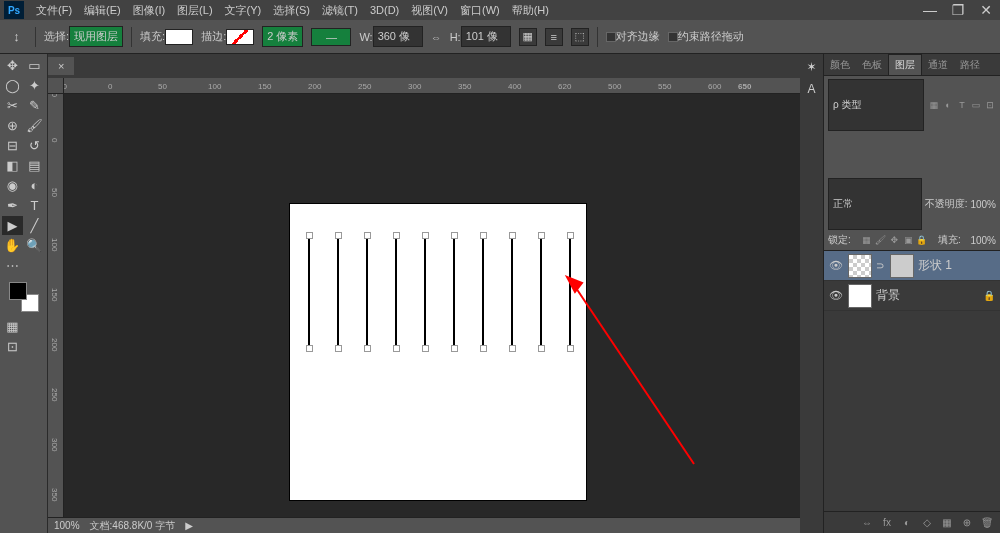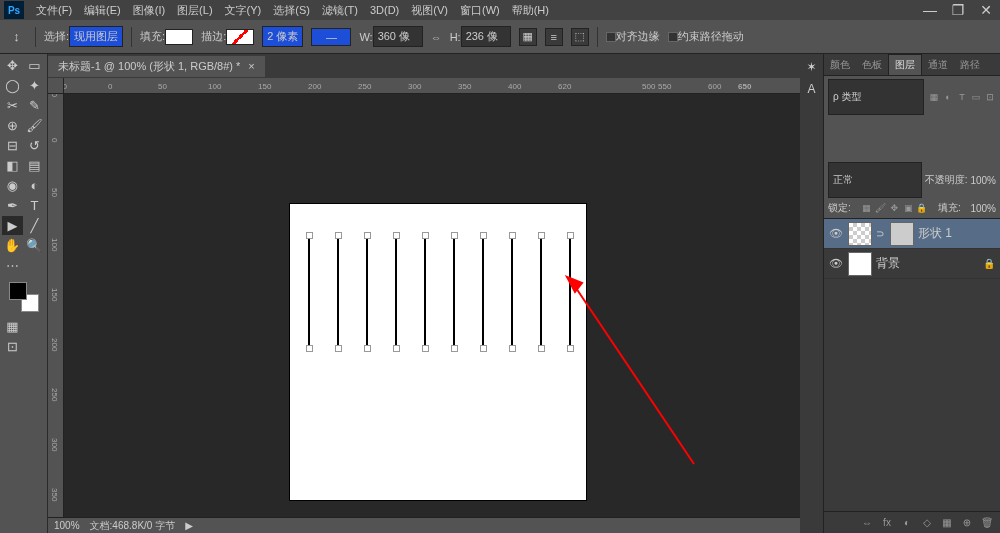--- a/index.html
+++ b/index.html
@@ -4,21 +4,21 @@
 <style>
 * { margin: 0; padding: 0; box-sizing: border-box; font-family: "Microsoft YaHei", sans-serif; }
 body { width: 1000px; height: 533px; background: #535353; overflow: hidden; font-size: 11px; color: #ccc; }
 .menubar { height: 20px; background: #424242; display: flex; align-items: center; padding-left: 4px; }
 .ps-logo { width: 20px; height: 18px; background: #001e36; color: #31a8ff; display: flex; align-items: center; justify-content: center; font-weight: bold; font-size: 10px; margin-right: 6px; }
 .menu-item { padding: 0 6px; font-size: 11px; cursor: default; }
 .win-controls { margin-left: auto; display: flex; }
 .win-btn { width: 28px; height: 20px; display: flex; align-items: center; justify-content: center; font-size: 14px; }
 .options-bar { height: 34px; background: #535353; border-bottom: 1px solid #222; display: flex; align-items: center; padding: 0 6px; gap: 8px; }
 .opt-item { display: flex; align-items: center; font-size: 11px; }
-.opt-select { background: #1d4ed8; border: 1px solid #222; color: #ccc; padding: 2px 4px; font-size: 11px; }
+.opt-select { background: #15803d; border: 1px solid #222; color: #ccc; padding: 2px 4px; font-size: 11px; }
 .opt-input { background: #333; border: 1px solid #222; color: #ccc; padding: 2px 4px; font-size: 11px; width: 50px; }
 .opt-divider { width: 1px; height: 20px; background: #333; }
 .swatch { width: 28px; height: 16px; border: 1px solid #222; }
 .opt-checkbox { width: 10px; height: 10px; border: 1px solid #666; background: #333; }
 .icon-btn { width: 18px; height: 18px; display: flex; align-items: center; justify-content: center; background: #3a3a3a; border: 1px solid #222; }
 .main { display: flex; height: 479px; }
 .toolbar { width: 48px; background: #535353; border-right: 1px solid #2a2a2a; padding: 2px; display: flex; flex-direction: column; gap: 1px; }
 .tool-row { display: flex; gap: 1px; }
 .tool { width: 21px; height: 19px; display: flex; align-items: center; justify-content: center; font-size: 13px; color: #ccc; }
 .tool.active { background: #2a2a2a; }
@@ -46,21 +46,21 @@
 .status-bar { position: absolute; bottom: 0; left: 0; right: 0; height: 16px; background: #535353; border-top: 1px solid #222; display: flex; align-items: center; padding: 0 6px; font-size: 10px; gap: 10px; }
 .right-panels { width: 200px; background: #3a3a3a; display: flex; }
 .panel-strip { width: 24px; background: #3a3a3a; border-right: 1px solid #222; padding-top: 4px; display: flex; flex-direction: column; align-items: center; gap: 4px; }
 .strip-icon { width: 18px; height: 18px; display: flex; align-items: center; justify-content: center; font-size: 12px; color: #ccc; }
 .panel-main { flex: 1; display: flex; flex-direction: column; }
 .panel-tabs { height: 22px; background: #3a3a3a; display: flex; align-items: flex-end; font-size: 10px; border-bottom: 1px solid #222; }
 .panel-tab { padding: 3px 6px; color: #999; }
 .panel-tab.active { background: #535353; color: #ddd; border: 1px solid #222; border-bottom: none; }
 .layers-controls { background: #535353; padding: 3px 4px; border-bottom: 1px solid #222; }
 .lc-row { display: flex; align-items: center; gap: 4px; margin-bottom: 3px; font-size: 10px; }
-.lc-select { background: #333; border: 1px solid #222; color: #ccc; padding: 10px 4px; font-size: 10px; flex: 1; }
+.lc-select { background: #333; border: 1px solid #222; color: #ccc; padding: 18px 4px; font-size: 10px; flex: 1; }
 .lc-row2 { display: flex; align-items: center; gap: 3px; font-size: 10px; justify-content: space-between; margin-top: 47px; }
 .mini-icon { width: 12px; height: 12px; display: inline-flex; align-items: center; justify-content: center; font-size: 9px; color: #999; }
 .layers-list { flex: 1; background: #3a3a3a; overflow: auto; }
 .layer-row { height: 30px; display: flex; align-items: center; padding: 2px 4px; gap: 4px; border-bottom: 1px solid #333; }
 .layer-row.selected { background: #576c87; }
 .layer-eye { width: 16px; text-align: center; font-size: 11px; }
 .layer-thumb { width: 24px; height: 24px; background: #fff; border: 1px solid #666; position: relative; }
 .layer-thumb.shape { background: repeating-conic-gradient(#ccc 0 25%, #fff 0 50%) 0 0/8px 8px; }
 .layer-name { font-size: 12px; }
 .layer-lock { margin-left: auto; font-size: 10px; }
@@ -110,21 +110,21 @@
   </div>
   <div class="opt-select">2 像素</div>
   <div class="opt-select" style="width:40px;text-align:center">—</div>
   <div class="opt-item">
     <span>W:</span>
     <div class="opt-input">360 像</div>
   </div>
   <span>⇔</span>
   <div class="opt-item">
     <span>H:</span>
-    <div class="opt-input">236 像</div>
+    <div class="opt-input">101 像</div>
   </div>
   <div class="icon-btn">▦</div>
   <div class="icon-btn">≡</div>
   <div class="icon-btn">⬚</div>
   <div class="opt-divider"></div>
   <div class="opt-item">
     <div class="opt-checkbox"></div>
     <span>对齐边缘</span>
   </div>
   <div class="opt-item">
@@ -187,39 +187,38 @@
         <div class="tool">▦</div>
       </div>
     <div class="tool-row">
         <div class="tool">⊡</div>
       </div>
   </div>
 
   <div class="doc-area">
     <div class="doc-tab-bar">
       <div class="doc-tab">
-        <span>未标题-1 @ 100% (形状 1, RGB/8#) *</span>
         <span>×</span>
       </div>
     </div>
     <div class="ruler-corner"></div>
     <div class="ruler-h">
         <div class="ruler-h-inner" id="ruler-h">
           <span class="tick-h" style="left: -6px;">50</span>
           <span class="tick-h" style="left: 44px;">0</span>
           <span class="tick-h" style="left: 94px;">50</span>
           <span class="tick-h" style="left: 144px;">100</span>
           <span class="tick-h" style="left: 194px;">150</span>
           <span class="tick-h" style="left: 244px;">200</span>
           <span class="tick-h" style="left: 294px;">250</span>
           <span class="tick-h" style="left: 344px;">300</span>
           <span class="tick-h" style="left: 394px;">350</span>
           <span class="tick-h" style="left: 444px;">400</span>
           <span class="tick-h" style="left: 494px;">620</span>
-          <span class="tick-h" style="left: 544px; margin-left: 34px;">500</span>
+          <span class="tick-h" style="left: 544px;">500</span>
           <span class="tick-h" style="left: 594px;">550</span>
           <span class="tick-h" style="left: 644px;">600</span>
           <span class="tick-h" style="left: 674px; font-weight: bold;">650</span>
         </div>
       </div>
     <div class="ruler-v">
         <div class="ruler-v-inner" id="ruler-v">
           <span class="tick-v" style="top: -6px;">50</span>
           <span class="tick-v" style="top: 44px;">0</span>
           <span class="tick-v" style="top: 94px;">50</span>

